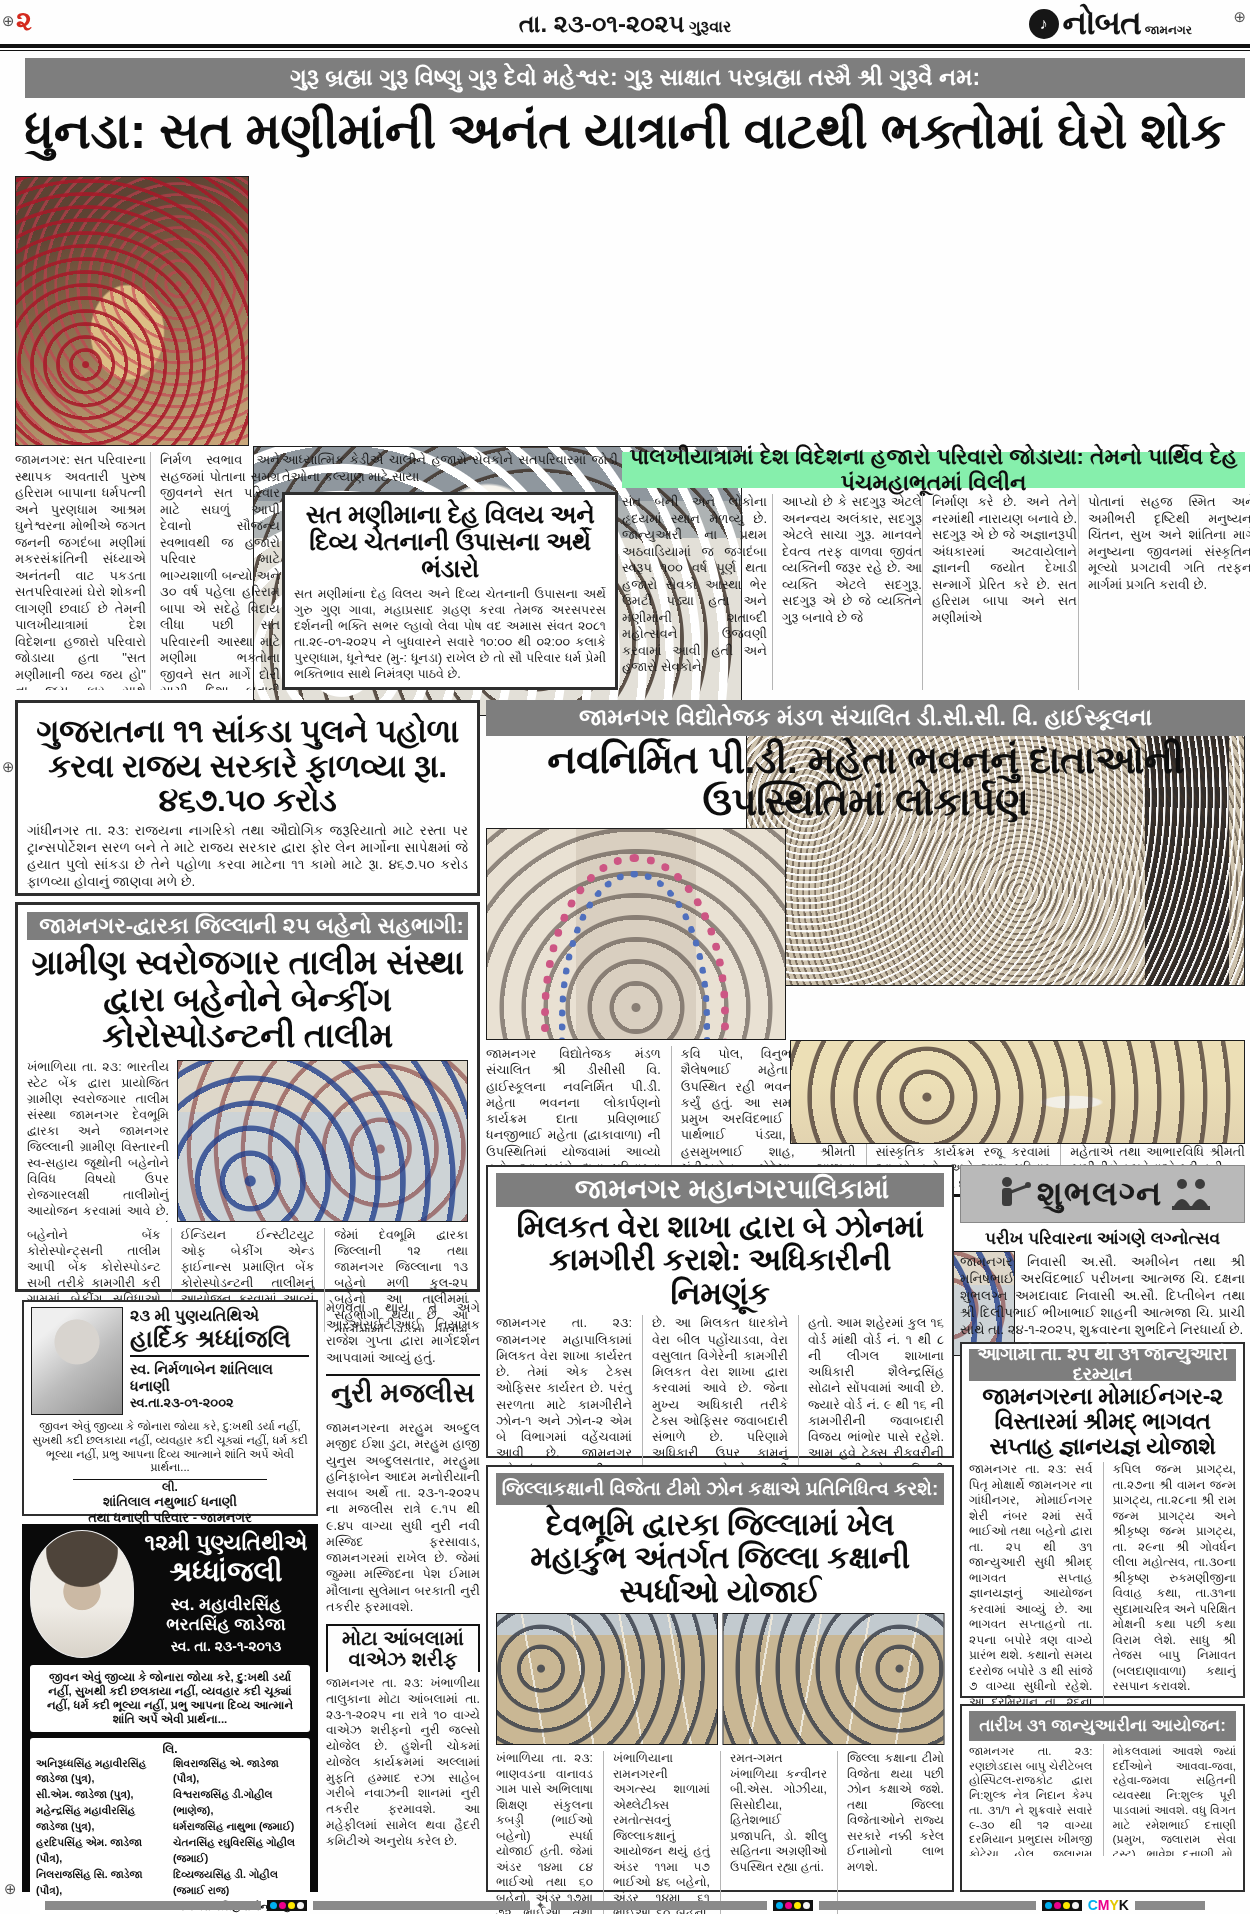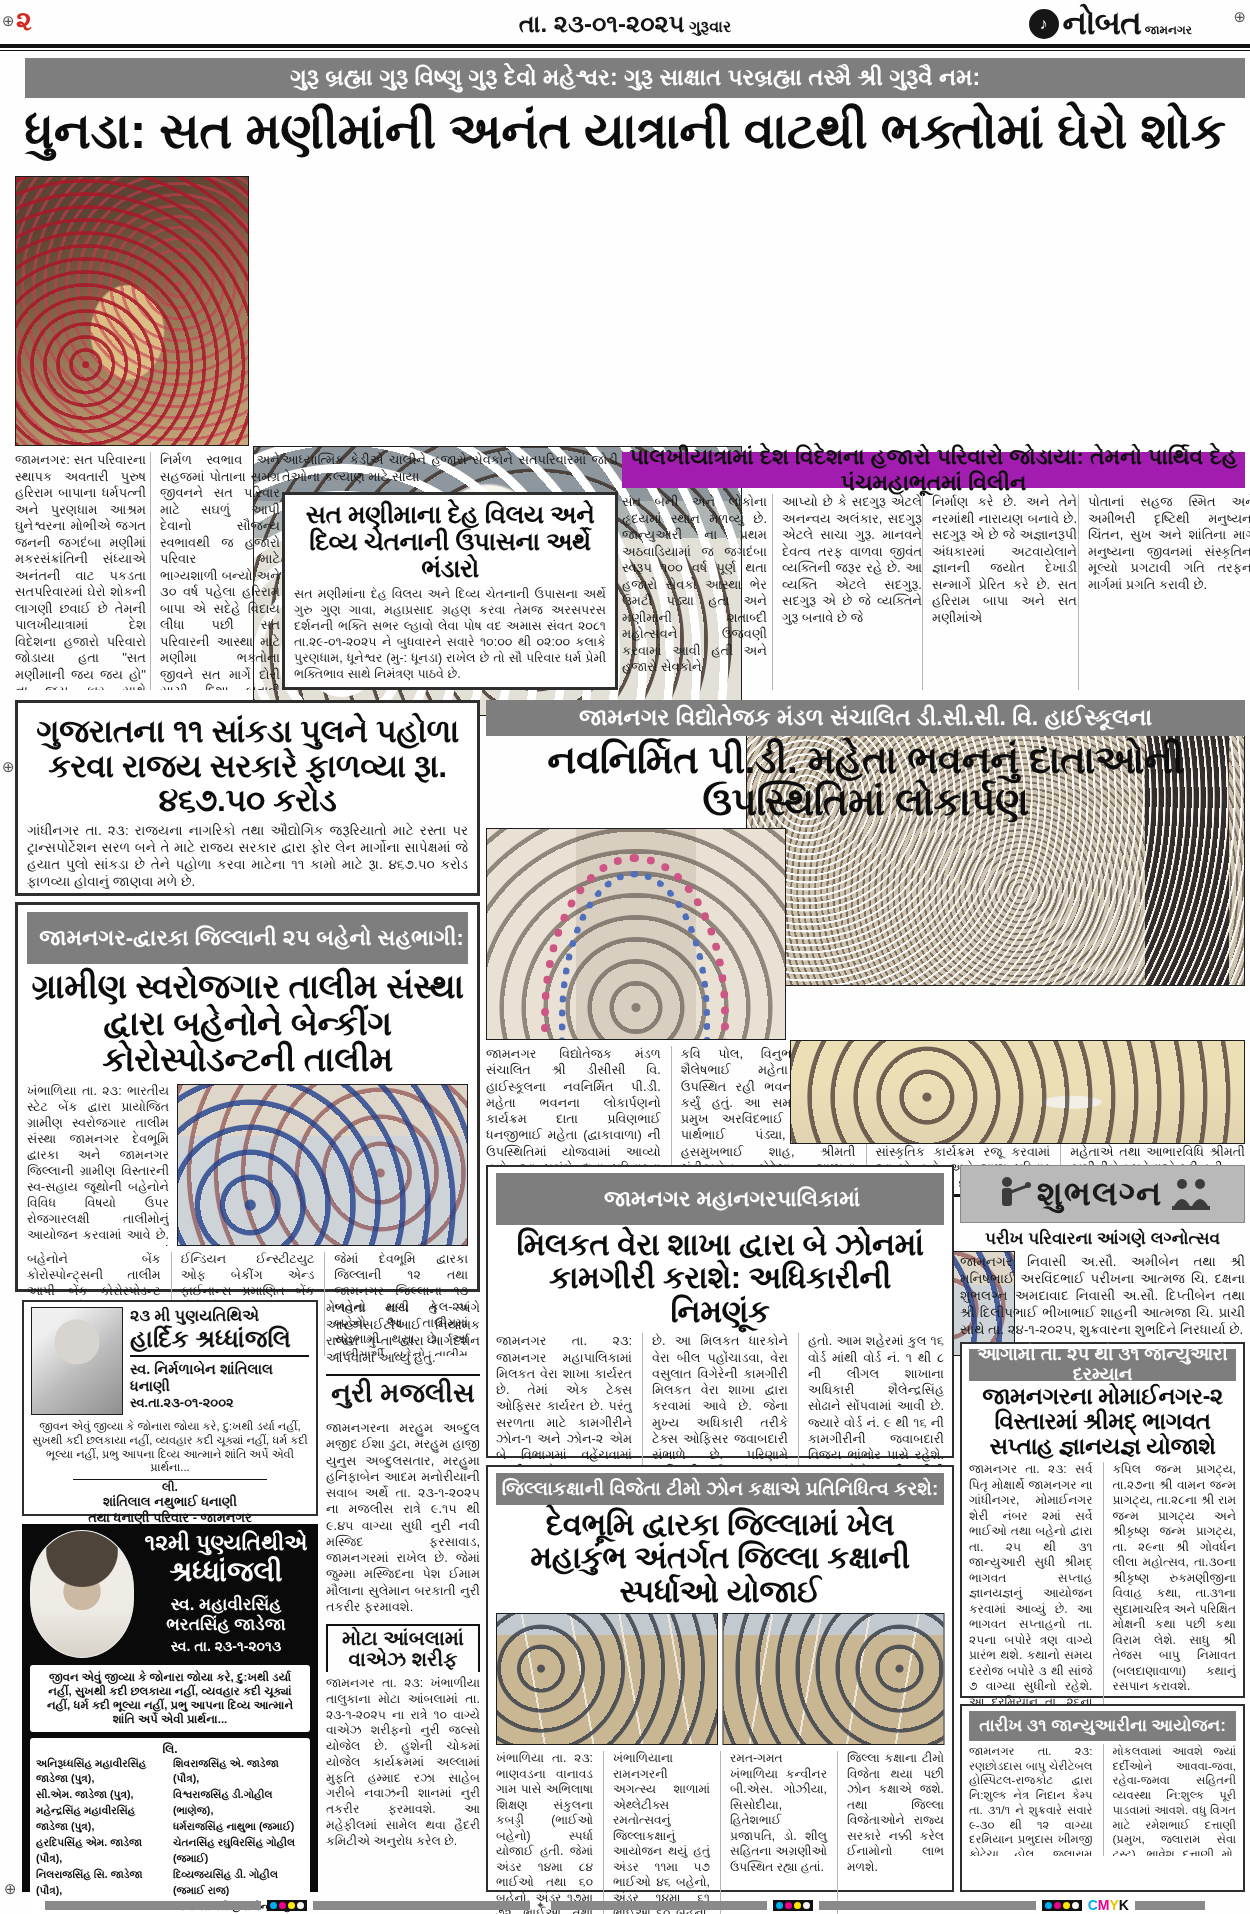--- a/index.html
+++ b/index.html
@@ -2,21 +2,21 @@
 <html><head>
 <meta charset="utf-8">
 <style>
   html,body{margin:0;padding:0;background:#e9e9e9;}
   .page{position:relative;width:1250px;height:1914px;background:#fefefe;margin:0 auto;
         font-family:"Liberation Sans","DejaVu Sans",sans-serif;color:#141414;overflow:hidden;}
   .abs{position:absolute;}
   .bodytext{font-size:13px;line-height:1.27;text-align:justify;color:#1a1a1a;}
   .banner{background:#7e7e7e;color:#fff;font-weight:bold;text-align:center;
           display:flex;align-items:center;justify-content:center;line-height:1.1;}
-  .subbanner{background:#a21caf;color:#0e0e0e;font-weight:bold;text-align:center;
+  .subbanner{background:#86efac;color:#0e0e0e;font-weight:bold;text-align:center;
           display:flex;align-items:center;justify-content:center;}
   .headline{font-weight:800;color:#0d0d0d;text-align:center;letter-spacing:-.5px;line-height:1.08;}
   .box{border:3px solid #2e2e2e;background:#fff;box-sizing:border-box;}
   .thinbox{border:2px solid #2e2e2e;background:#fff;box-sizing:border-box;}
   .reg{color:#555;font-size:15px;}
   .rule2{border-top:4px solid #111;border-bottom:1.5px solid #111;height:2px;}
   .ph{border:1.5px solid #1d1d1d;box-sizing:border-box;position:relative;overflow:hidden;}
   .ph-garland{background:
     repeating-radial-gradient(circle at 30% 70%, rgba(168,24,40,.85) 0 3px, rgba(0,0,0,0) 4px 13px),
     repeating-radial-gradient(circle at 70% 40%, rgba(200,60,80,.6) 0 2.5px, rgba(0,0,0,0) 3.5px 11px),
@@ -144,35 +144,35 @@
     <div class="colrow" style="margin-top:6px;height:142px;overflow:hidden;">
       <div class="bodytext" style="font-size:12.8px;">જામનગર વિદ્યોતેજક મંડળ સંચાલિત શ્રી ડીસીસી વિ. હાઈસ્કૂલના નવનિર્મિત પી.ડી. મહેતા ભવનના લોકાર્પણનો કાર્યક્રમ દાતા પ્રવિણભાઈ ધનજીભાઈ મહેતા (દ્વાકાવાળા) ની ઉપસ્થિતિમાં યોજવામાં આવ્યો હતો. આ પ્રસંગે દાતા પરિવારના શ્રીમતી સ્નેહલતાબેન મહેતા, મૌસમી પોલી,</div>
       <div class="bodytext vr" style="font-size:12.8px;">કવિ પોલ, વિનુભાઈ મહેતા, શૈલેષભાઈ મહેતા વિગેરેએ ઉપસ્થિત રહી ભવનનું લોકાર્પણ કર્યું હતું. આ સમયે સંસ્થાના પ્રમુખ અરવિંદભાઈ શાહ, મંત્રી પાર્થભાઈ પંડ્યા, સહમંત્રી હસમુખભાઈ શાહ, શ્રીમતી ચંદ્રીકાબેન કોટેચા, શાળાના આચાર્ય ડો. સંજયભાઈ દતાણી, ભવન</div>
       <div class="bodytext vr" style="font-size:12.8px;">નિર્માણના સેતુરૂપ બનેલ યુવા ફાઉન્ડેશન અમદાવાદના મેહુલભાઈ પ્રજાપતિ તથા સંસ્થાના સદસ્યો અને શાળા પરિવારના શિક્ષકો ઉપસ્થિત રહ્યા હતાં. આ પ્રસંગે શાળાના વિદ્યાર્થિઓ દ્વારા સાંસ્કૃતિક કાર્યક્રમ રજૂ કરવામાં આવ્યો હતો. અને શાળા પરિવાર અને મંડળ દ્વારા દાતાઓનું</div>
       <div class="bodytext vr" style="font-size:12.8px;">સન્માન કરવામાં આવ્યું હતું. દાતા પરિવારના પ્રવિણભાઈ, સંસ્થાના પાર્થભાઈ પંડ્યા અને સીએ દિપકભાઈ વારીયાએ પ્રાસંગિક ઉદ્બોધન કર્યું હતું. કાર્યક્રમનું સંચાલન શિક્ષિકાબેન સોનલબેન મહેતાએ તથા આભારવિધિ શ્રીમતી કામીનીબેન મહેતાએ કરી હતી.</div>
     </div>
     <div style="border-top:3.5px solid #111;margin-top:6px;"></div>
   </div>
 
   <div class="abs box" style="left:15px;top:902px;width:465px;height:390px;padding:7px 9px;">
-    <div class="banner" style="height:52px;font-size:22px;padding-left:8px;">જામનગર-દ્વારકા જિલ્લાની ૨૫ બહેનો સહભાગી:</div>
+    <div class="banner" style="height:28px;font-size:22px;padding-left:8px;">જામનગર-દ્વારકા જિલ્લાની ૨૫ બહેનો સહભાગી:</div>
     <div class="headline" style="font-size:34px;margin-top:4px;">ગ્રામીણ સ્વરોજગાર તાલીમ સંસ્થા દ્વારા બહેનોને બેન્કીંગ કોરોસ્પોડન્ટની તાલીમ</div>
     <div style="display:flex;gap:8px;margin-top:6px;height:162px;">
       <div class="bodytext" style="width:142px;font-size:12.6px;overflow:hidden;">ખંભાળિયા તા. ૨૩: ભારતીય સ્ટેટ બેંક દ્વારા પ્રાયોજિત ગ્રામીણ સ્વરોજગાર તાલીમ સંસ્થા જામનગર દેવભૂમિ દ્વારકા અને જામનગર જિલ્લાની ગ્રામીણ વિસ્તારની સ્વ-સહાય જૂથોની બહેનોને વિવિધ વિષયો ઉપર રોજગારલક્ષી તાલીમોનું આયોજન કરવામાં આવે છે. ભારત સરકારના નાણાં મંત્રાલય હેઠળના ગ્રામ પંચાયત દીઠ એક બેંક કોરોસ્પોડન્ટના અભિગમ અન્વયે સ્વ સહાય જૂથના</div>
       <div class="ph ph-classroom" style="flex:1;"></div>
     </div>
     <div class="colrow" style="margin-top:6px;height:104px;overflow:hidden;">
       <div class="bodytext" style="font-size:12.6px;">બહેનોને બેંક કોરોસ્પોન્ટ્સની તાલીમ આપી બેંક કોરોસ્પોડન્ટ સખી તરીકે કામગીરી કરી ગામમાં બેકીંગ સુવિધાઓ ઉપલબ્ધ કરાવી આજીવિકા મેળવી શકે તે માટે</div>
       <div class="bodytext vr" style="font-size:12.6px;">ઈન્ડિયન ઈન્સ્ટીટયુટ ઓફ બેકીંગ એન્ડ ફાઈનાન્સ પ્રમાણિત બેંક કોરોસ્પોડન્ટની તાલીમનું આયોજન કરવામાં આવ્યું છે.</div>
       <div class="bodytext vr" style="font-size:12.6px;">જેમાં દેવભૂમિ દ્વારકા જિલ્લાની ૧૨ તથા જામનગર જિલ્લાના ૧૩ બહેનો મળી કુલ-૨૫ બહેનો આ તાલીમમાં સહભાગી થયા છે. આ તાલીમાર્થી બહેનો તાલીમ મેળવી પોતાના ગામમાં બેકીંગ તથા અન્ય ડીજીટલ સેવાઓ ઉપલબ્ધ કરાવી આજીવિકા</div>
     </div>
   </div>
 
   <div class="abs thinbox" style="left:486px;top:1165px;width:468px;height:293px;padding:6px 8px;">
-    <div class="banner" style="height:52px;font-size:22px;padding-left:24px;">જામનગર મહાનગરપાલિકામાં</div>
+    <div class="banner" style="height:34px;font-size:27px;padding-left:24px;">જામનગર મહાનગરપાલિકામાં</div>
     <div class="headline" style="font-size:31px;margin-top:3px;">મિલકત વેરા શાખા દ્વારા બે ઝોનમાં કામગીરી કરાશે: અધિકારીની નિમણૂંક</div>
     <div class="colrow" style="margin-top:5px;height:160px;overflow:hidden;">
       <div class="bodytext" style="font-size:12.8px;">જામનગર તા. ૨૩: જામનગર મહાપાલિકામાં મિલકત વેરા શાખા કાર્યરત છે. તેમાં એક ટેક્સ ઓફિસર કાર્યરત છે. પરંતુ સરળતા માટે કામગીરીને ઝોન-૧ અને ઝોન-૨ એમ બે વિભાગમાં વહેંચવામાં આવી છે. જામનગર શહેરમાં ૩ લાખથી વધુ મિલકતો મહાનગરપાલિકામાં નોંધાયેલ</div>
       <div class="bodytext vr" style="font-size:12.8px;">છે. આ મિલકત ધારકોને વેરા બીલ પહોંચાડવા, વેરા વસુલાત વિગેરેની કામગીરી મિલકત વેરા શાખા દ્વારા કરવામાં આવે છે. જેના મુખ્ય અધિકારી તરીકે ટેક્સ ઓફિસર જવાબદારી સંભાળે છે. પરિણામે અધિકારી ઉપર કામનું ભારણ વધુ રહે છે. આથી કામની વહેંચણી કરવા કમિશનર દ્વારા નિર્ણય કરાયો</div>
       <div class="bodytext vr" style="font-size:12.8px;">હતો. આમ શહેરમાં કુલ ૧૬ વોર્ડ માંથી વોર્ડ નં. ૧ થી ૮ ની લીગલ શાખાના અધિકારી શૈલેન્દ્રસિંહ સોઢાને સોંપવામાં આવી છે. જ્યારે વોર્ડ નં. ૯ થી ૧૬ ની કામગીરીની જવાબદારી વિજય ભાંભોર પાસે રહેશે. આમ હવે ટેક્સ રીકવરીની જવાબદારી બે અધિકારી સંભાળશે.</div>
     </div>
   </div>
 
   <div class="abs thinbox" style="left:22px;top:1300px;width:296px;height:216px;padding:5px 7px;">
     <div style="display:flex;gap:7px;">

